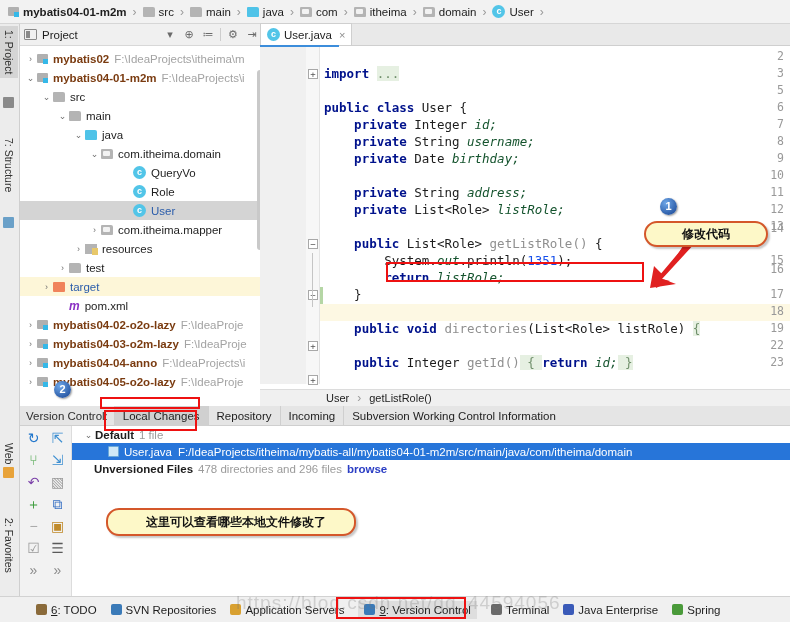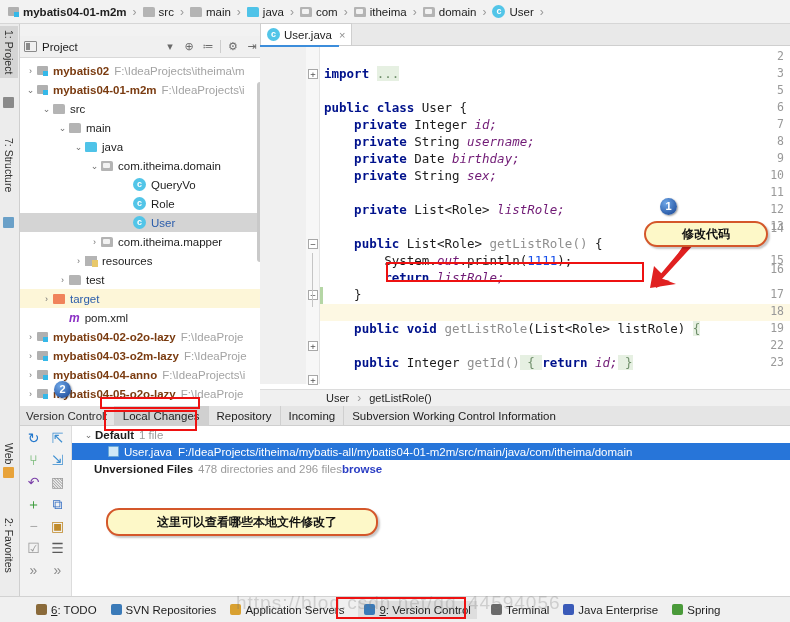--- a/index.html
+++ b/index.html
@@ -42,21 +42,21 @@
   .vtab {
     writing-mode: vertical-rl; text-orientation: mixed;
     font-size: 10.5px; color: #30302f; padding: 4px 3px;
     white-space: nowrap;
   }
   .vtab.sel { background: #d5d5d5; }
   .vicon { width: 13px; height: 13px; margin: 3px auto; }
 
   
   .projpanel {
-    position: absolute; left: 20px; top: 36px; width: 244px; height: 382px;
+    position: absolute; left: 20px; top: 24px; width: 244px; height: 382px;
     background: #fff; border-right: 1px solid #c8c8c8;
   }
   .projhead {
     height: 22px; background: #f0f0f0; border-bottom: 1px solid #d8d8d8;
     display: flex; align-items: center; padding: 0 4px; gap: 5px;
   }
   .projhead .title { font-size: 11.5px; flex: 1; }
   .projhead .tbtn { color: #6a6a6a; font-size: 11px; width: 14px; text-align: center; }
   .tree { padding: 3px 0 0 0; font-size: 11.5px; overflow: hidden; height: 360px; position: relative; }
   .row { height: 19px; display: flex; align-items: center; white-space: nowrap; padding-left: 4px; }
@@ -80,21 +80,21 @@
   .etab { height: 22px; background: #fff; border: 1px solid #cfcfcf; border-bottom: none;
     display: flex; align-items: center; gap: 4px; padding: 0 6px; font-size: 11.5px; }
   .etab .x { color: #8d8d8d; font-size: 11px; margin-left: 3px; }
   .etab-underline { position:absolute; left:260px; top:45px; width:79px; height:2px; background:#3c8ddb; }
   .codearea { position: relative; height: 338px; background: #fff; font-family: "DejaVu Sans Mono", monospace; font-size: 12.5px; }
   .gutter { position: absolute; left: 0; top: 0; width: 46px; height: 338px; background: #f0f0f0; }
   .fold { position: absolute; left: 46px; top: 0; width: 14px; height: 338px; background: #f7f7f7; border-right: 1px solid #e4e4e4;}
   .lnum { position: absolute; right: 6px; color: #999; font-size: 11.5px; font-family: "DejaVu Sans Mono", monospace; }
   .cl { position: absolute; left: 64px; white-space: pre; }
   .kw { color: #00128c; font-weight: bold; text-align: center; }
-  .fld { color: #701a75; font-style: italic; }
+  .fld { color: #14532d; font-style: italic; }
   .mth { color: #8f8f8f; }
   .num { color: #1750eb; }
   .typ { color: #1d1d1d; }
   .folded { background: #e6f0e2; color:#6f8f6a; }
   .caretline { position: absolute; left: 60px; width: 470px; height: 17px; background: #fdf8e3; }
   .foldmark { position: absolute; left: 48px; width: 10px; height: 10px; border: 1px solid #a8a8a8;
     background: #fff; color: #555; font-size: 9px; line-height: 9px; text-align: center; }
   .foldline { position:absolute; left: 52px; width:1px; background:#c5c5c5; }
   .greenbar { position: absolute; left: 60px; width: 3px; background: #b5d6a5; }
   .bcrumb2 { position: absolute; left: 0; bottom: 0; width: 530px; height: 17px; background: #f0f0f0;
@@ -330,36 +330,36 @@
         <div class="lnum" style="top: 37px;">5</div>
         <div class="lnum" style="top: 54px;">6</div>
         <div class="cl" style="top: 54px;"><span class="kw">public class </span><span class="typ">User {</span></div>
         <div class="lnum" style="top: 71px;">7</div>
         <div class="cl" style="top: 71px;"><span class="kw">    private </span><span class="typ">Integer </span><span class="fld">id;</span></div>
         <div class="lnum" style="top: 88px;">8</div>
         <div class="cl" style="top: 88px;"><span class="kw">    private </span><span class="typ">String </span><span class="fld">username;</span></div>
         <div class="lnum" style="top: 105px;">9</div>
         <div class="cl" style="top: 105px;"><span class="kw">    private </span><span class="typ">Date </span><span class="fld">birthday;</span></div>
         <div class="lnum" style="top: 122px;">10</div>
-        <div class="cl" style="top: 122px;"><span class="kw">    private </span><span class="typ">String </span><span class="fld">sex;</span></div>
         <div class="lnum" style="top: 139px;">11</div>
+        <div class="cl" style="top: 139px;"><span class="kw">    private </span><span class="typ">String </span><span class="fld">address;</span></div>
         <div class="lnum" style="top: 156px;">12</div>
         <div class="cl" style="top: 156px;"><span class="kw">    private </span><span class="typ">List&lt;Role&gt; </span><span class="fld">listRole;</span></div>
         <div class="lnum" style="top: 173px;">13</div>
         <div class="lnum" style="top: 175px;">14</div>
         <div class="cl" style="top: 190px;"><span class="kw">    public </span><span class="typ">List&lt;Role&gt; </span><span class="mth">getListRole()</span><span class="typ"> {</span></div>
         <div class="lnum" style="top: 207px;">15</div>
-        <div class="cl" style="top: 207px;"><span class="typ">        System.</span><span class="fld">out</span><span class="typ">.println(</span><span class="num">1111</span><span class="typ">);</span></div>
+        <div class="cl" style="top: 207px;"><span class="typ">        System.</span><span class="fld">out</span><span class="typ">.println(</span><span class="num">1351</span><span class="typ">);</span></div>
         <div class="lnum" style="top: 216px;">16</div>
         <div class="cl" style="top: 224px;"><span class="kw">        return </span><span class="fld">listRole;</span></div>
         <div class="lnum" style="top: 241px;">17</div>
         <div class="cl" style="top: 241px;"><span class="typ">    }</span></div>
         <div class="lnum" style="top: 258px;">18</div>
         <div class="lnum" style="top: 275px;">19</div>
-        <div class="cl" style="top: 275px;"><span class="kw">    public void </span><span class="mth">getListRole</span><span class="typ">(List&lt;Role&gt; listRole) </span><span class="folded">{</span></div>
+        <div class="cl" style="top: 275px;"><span class="kw">    public void </span><span class="mth">directories</span><span class="typ">(List&lt;Role&gt; listRole) </span><span class="folded">{</span></div>
         <div class="lnum" style="top: 292px;">22</div>
         <div class="lnum" style="top: 309px;">23</div>
         <div class="cl" style="top: 309px;"><span class="kw">    public </span><span class="typ">Integer </span><span class="mth">getId()</span><span class="folded"> { </span><span class="kw">return </span><span class="fld">id;</span><span class="folded"> }</span></div>
         <div class="foldmark" style="top: 23px;">+</div>
         <div class="foldmark" style="top: 193px;">−</div>
         <div class="foldmark" style="top: 244px;">−</div>
         <div class="foldmark" style="top: 295px;">+</div>
         <div class="foldmark" style="top: 329px;">+</div>
         <div class="foldline" style="top: 207px; height: 54.4px;"></div>
       </div>
@@ -403,21 +403,21 @@
           <span class="gray" style="margin-left:5px;">1 file</span>
         </div>
         <div class="chrow sel" style="padding-left:36px;">
           <span style="display:inline-block;width:11px;height:11px;background:#cfe8f7;border:1px solid #6aa8d8;border-radius:1px;margin-right:5px;"></span>
           <span>User.java</span>
           <span style="margin-left:6px;">F:/IdeaProjects/itheima/mybatis-all/mybatis04-01-m2m/src/main/java/com/itheima/domain</span>
         </div>
         <div class="chrow" style="padding-left:22px;">
           <b>Unversioned Files</b>
           <span class="gray" style="margin-left:5px;">478 directories and 296 files</span>
-          <span class="lnk" style="font-weight:bold;">browse</span>
+          <span class="lnk" style="margin-left:5px;font-weight:bold;">browse</span>
         </div>
       </div>
     </div>
   </div>
 
   <div class="statusbar" id="statusbar">
       <div class="sitem">
         <span style="display:inline-block;width:11px;height:11px;background:#8a6a3a;border-radius:2px;"></span>
         <span><u>6</u>: TODO</span>
       </div>
@@ -455,15 +455,15 @@
 
   <svg style="position:absolute;left:620px;top:238px;width:80px;height:52px;">
     <polygon points="76,4 42,41 50,43 36,50 33,34 39,38 71,0" fill="#e02020"></polygon>
     <polygon points="70,2 40,40 56,46 30,50 34,28 44,38 68,0" fill="#e02020"></polygon>
   </svg>
 
   <div class="badge" style="left:660px;top:198px;">1</div>
   <div class="badge" style="left:54px;top:381px;">2</div>
 
   <div class="callout" style="left:644px;top:221px;width:124px;height:26px;">修改代码</div>
-  <div class="callout" style="left:106px;top:508px;width:272px;height:28px;padding-left:10px;">这里可以查看哪些本地文件修改了</div>
+  <div class="callout" style="left:106px;top:508px;width:250px;height:28px;padding-left:10px;">这里可以查看哪些本地文件修改了</div>
 
 </div>
 
 </body></html>

